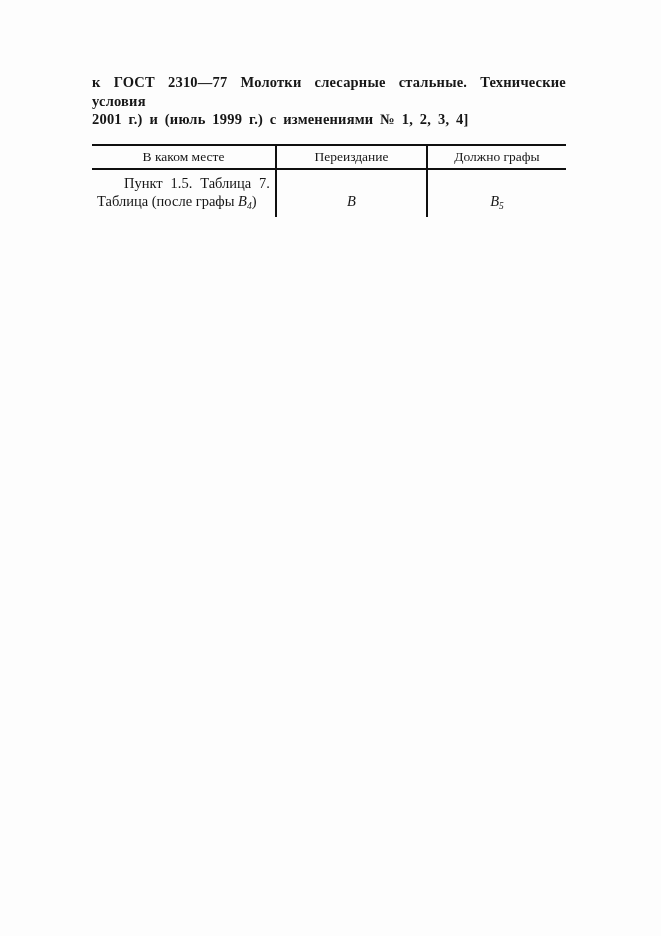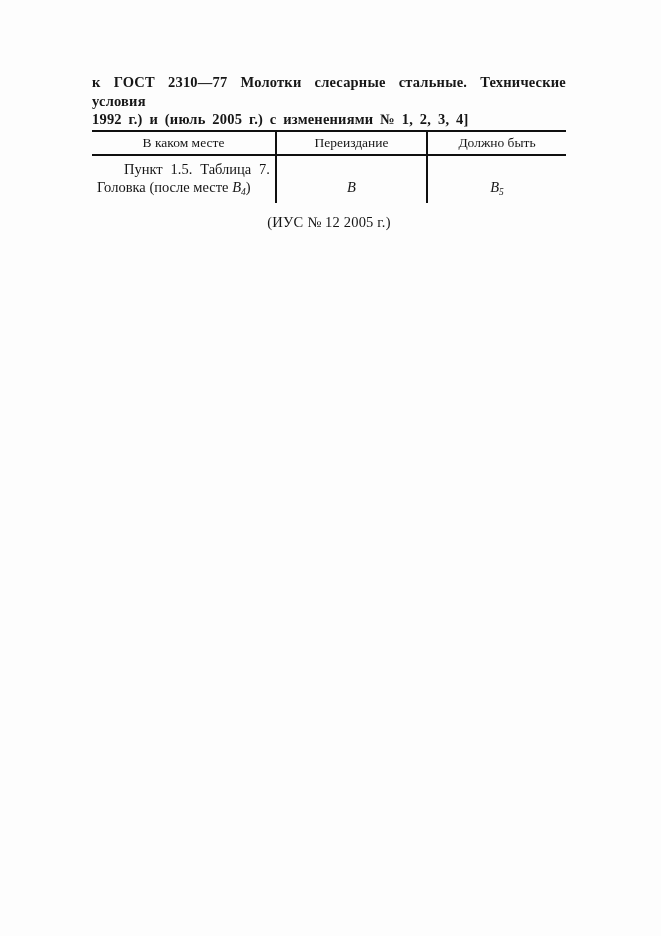--- a/index.html
+++ b/index.html
@@ -32,21 +32,21 @@
     text-align-last: justify;
     white-space: normal;
   }
   .hdr-line.last {
     text-align-last: left;
     word-spacing: 3px;
   }
   
   table.corr {
     width: 474px;
-    margin-top: 1px;
+    margin-top: 15px;
     border-collapse: collapse;
     border-top: 2.5px solid #101010;
     table-layout: fixed;
   }
   table.corr th {
     font-weight: normal;
     font-size: 13.5px;
     line-height: 16px;
     text-align: center;
     padding: 3px 4px 3px;
@@ -83,44 +83,43 @@
   }
 </style>
 </head>
 <body>
 
 <div class="page">
   <div class="content">
 
     <div>
       <div class="hdr-line">к ГОСТ 2310—77 Молотки слесарные стальные. Технические условия</div>
-      <div class="hdr-line last">1992 г.) и (июль 2005 г.) с изменениями № 1, 2, 3, 4]</div>
+      <div class="hdr-line last">2001 г.) и (июль 1999 г.) с изменениями № 1, 2, 3, 4]</div>
     </div>
 
     <table class="corr">
       <colgroup>
         <col style="width:184px">
         <col style="width:151px">
         <col style="width:139px">
       </colgroup>
       <thead>
         <tr>
           <th class="v-div">В каком месте</th>
           <th class="v-div">Переиздание</th>
-          <th>Должно быть</th>
+          <th>Должно графы</th>
         </tr>
       </thead>
       <tbody>
         <tr>
           <td class="where v-div">
             <div class="where-l1">Пункт 1.5. Таблица 7.</div>
-            <div class="where-l2"><span>Головка (после месте </span><span class="var">В</span><sub class="sub">4</sub><span>)</span></div>
+            <div class="where-l2"><span>Таблица (после графы </span><span class="var">В</span><sub class="sub">4</sub><span>)</span></div>
           </td>
           <td class="printed v-div"><span class="var">В</span></td>
           <td class="shouldbe"><span class="var">В</span><sub class="sub">5</sub></td>
         </tr>
       </tbody>
     </table>
 
-    <div class="ius">(ИУС № 12 2005 г.)</div>
 
   </div>
 </div>
 
 </body></html>

